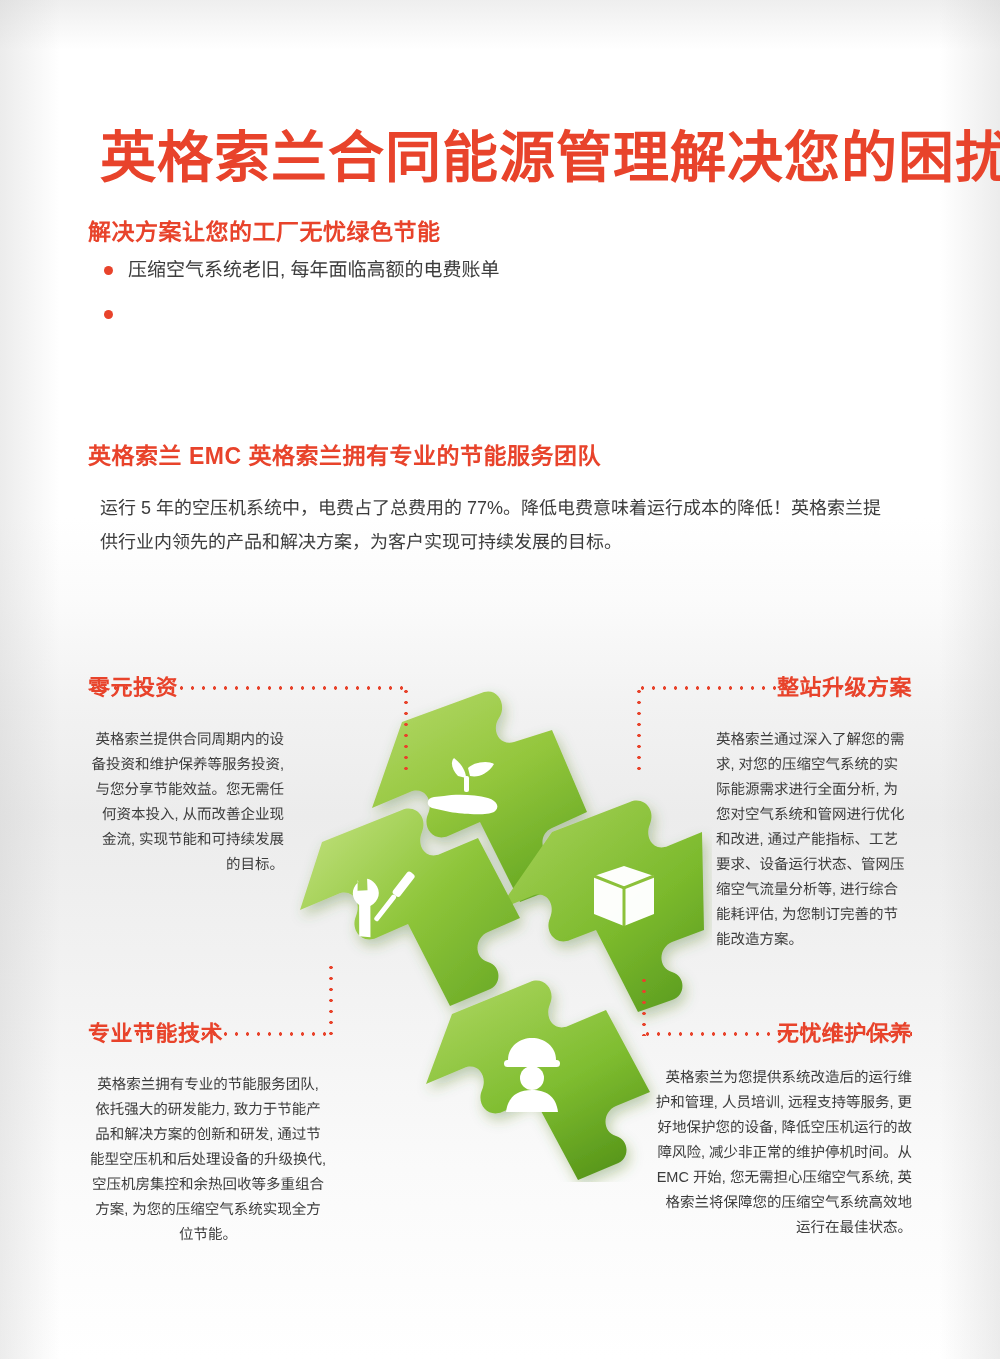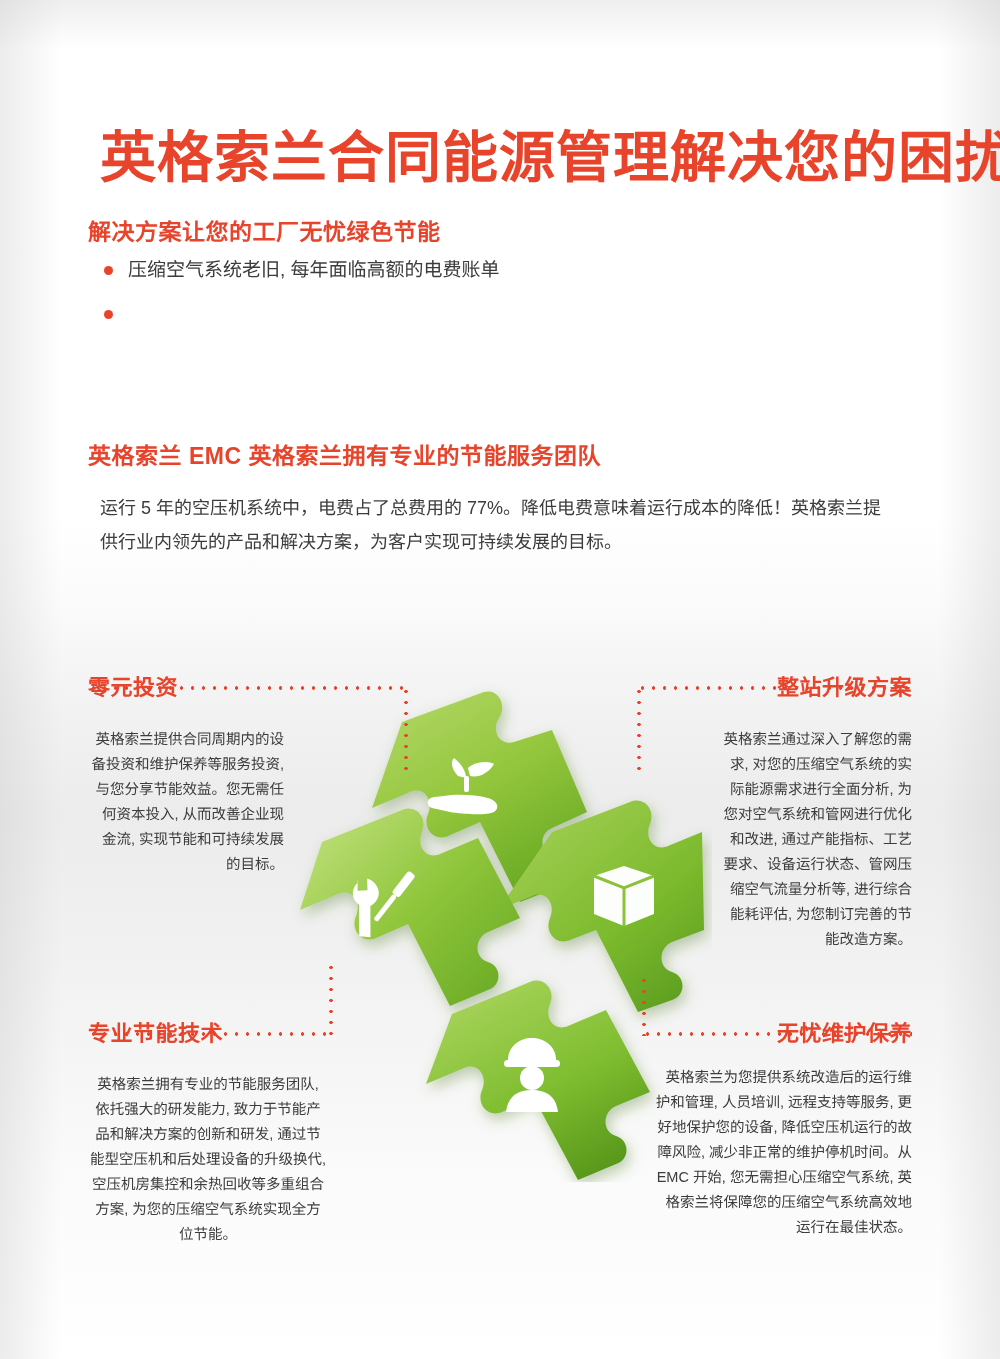--- a/index.html
+++ b/index.html
@@ -121,21 +121,21 @@
     position: absolute;
     font-size: 14.5px;
     line-height: 25px;
     color: #3c3c3c;
   }
 
   #q-tl-title { left: 88px; top: 647px; }
   #q-tl-body  { left: 88px; top: 712px; width: 196px; text-align: right; }
 
   #q-tr-title { right: 88px; top: 647px; text-align: right; }
-  #q-tr-body  { right: 88px; top: 712px; width: 196px; text-align: right; }
+  #q-tr-body  { right: 88px; top: 712px; width: 196px; text-align: left; }
 
   #q-bl-title { left: 88px; top: 993px; }
   #q-bl-body  { left: 88px; top: 1057px; width: 240px; text-align: center; }
 
   #q-br-title { right: 88px; top: 993px; text-align: right; }
   #q-br-body  { right: 88px; top: 1050px; width: 258px; text-align: right; }
 
   
   .dotline {
     position: absolute;

